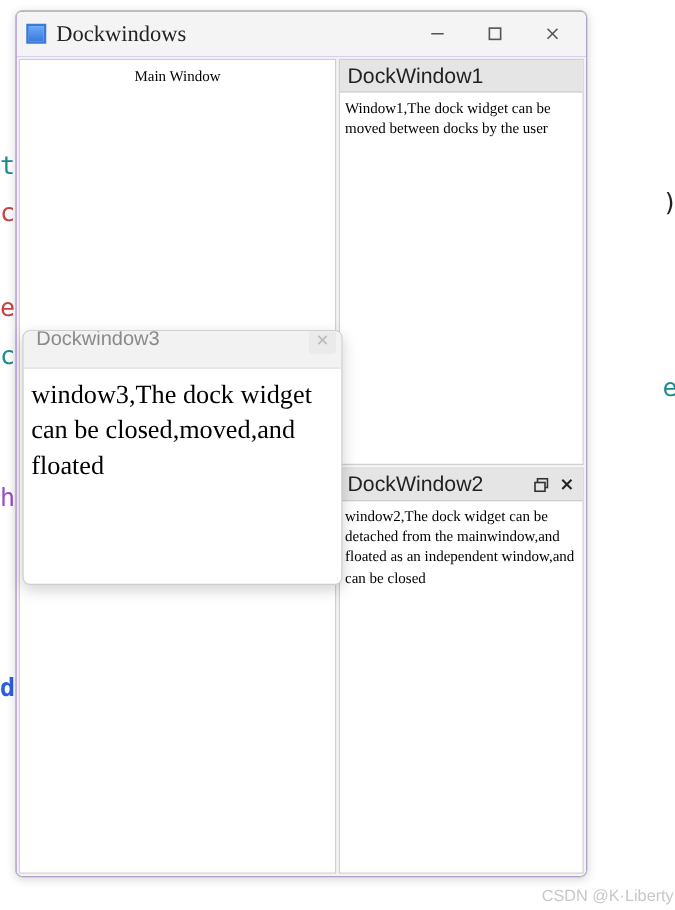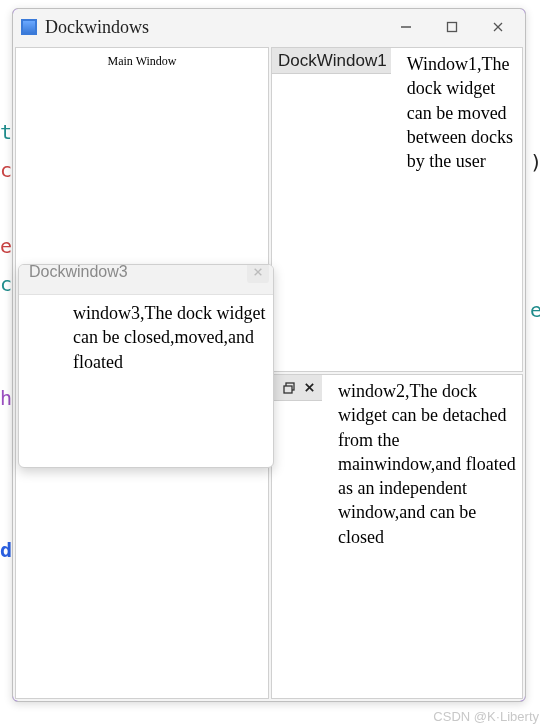--- a/index.html
+++ b/index.html
@@ -26,21 +26,21 @@
   .red  { color: #c84242; }
   .pur  { color: #9a4fbf; }
   .blu  { color: #2a5fe0; font-weight: bold; }
   .blk  { color: #222; }
 
   
   .app-window {
     position: absolute;
     left: 12px;
     top: 8px;
-    width: 514px;
+    width: 458px;
     height: 694px;
     background: #6d28d9;
     border: 1px solid #bfbfbf;
     border-radius: 6px;
     box-shadow: 0 2px 8px rgba(0,0,0,0.15);
     display: flex;
     flex-direction: column;
     overflow: hidden;
   }
   .titlebar {
@@ -90,21 +90,21 @@
   .right-pane {
     flex: 1;
     display: flex;
     flex-direction: column;
     gap: 2px;
   }
   .dock {
     background: #fff;
     border: 1px solid #d0d0d0;
     display: flex;
-    gap: 12px;
+    flex-direction: column;
   }
   .dock-header {
     height: 26px;
     background: #e5e5e5;
     border-bottom: 1px solid #cfcfcf;
     display: flex;
     align-items: center;
     padding: 0 4px 0 6px;
     font-family: Arial, sans-serif;
     font-size: 17px;
@@ -115,21 +115,21 @@
     width: 18px; height: 18px;
     display: flex; align-items: center; justify-content: center;
     color: #333;
     font-weight: bold;
     font-family: Arial, sans-serif;
     margin-left: 2px;
   }
   .dock-body {
     flex: 1;
     padding: 4px 4px;
-    font-size: 18px;
+    font-size: 12px;
     line-height: 1.35;
     color: #000;
   }
   #dock1 { flex: 1 1 50%; }
   #dock2 { flex: 1 1 50%; }
 
   
   .floating {
     position: absolute;
     left: 18px;
@@ -159,23 +159,22 @@
   .float-close {
     width: 22px; height: 22px;
     background: #eaeaea;
     border-radius: 3px;
     display: flex; align-items: center; justify-content: center;
     color: #bbb;
   }
   .floating .float-body {
     flex: 1;
     padding: 6px 6px;
-    font-size: 18px;
+    font-size: 21px;
     line-height: 1.35;
-    margin-left: 48px;
   }
 
   .watermark {
     position: absolute;
     right: 1px;
     bottom: 4px;
     font-family: Arial, sans-serif;
     font-size: 13px;
     color: #c8c8c8;
   }
@@ -225,20 +224,21 @@
 
       <div class="dock" id="dock1">
         <div class="dock-header">
           <span class="dt">DockWindow1</span>
         </div>
         <div class="dock-body">Window1,The dock widget can be moved between docks by the user</div>
       </div>
 
       <div class="dock" id="dock2">
         <div class="dock-header">
+          <span class="dt">DockWindow2</span>
           <div class="dock-btn">
             <svg width="12" height="12" viewBox="0 0 12 12">
               <rect x="3" y="1" width="8" height="7" fill="none" stroke="#333" stroke-width="1.3"></rect>
               <rect x="1" y="4" width="8" height="7" fill="#e5e5e5" stroke="#333" stroke-width="1.3"></rect>
             </svg>
           </div>
           <div class="dock-btn">
             <svg width="11" height="11" viewBox="0 0 12 12">
                 <line x1="2" y1="2" x2="10" y2="10" stroke="#222" stroke-width="1.8"></line>
                 <line x1="10" y1="2" x2="2" y2="10" stroke="#222" stroke-width="1.8"></line>

